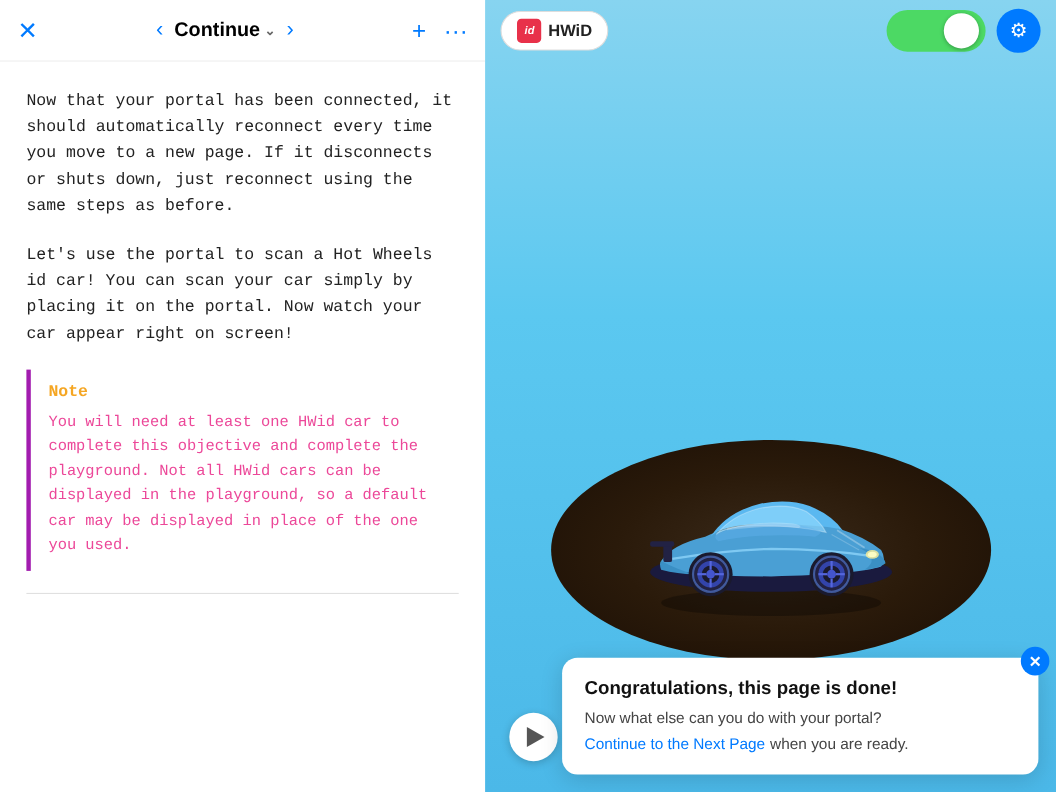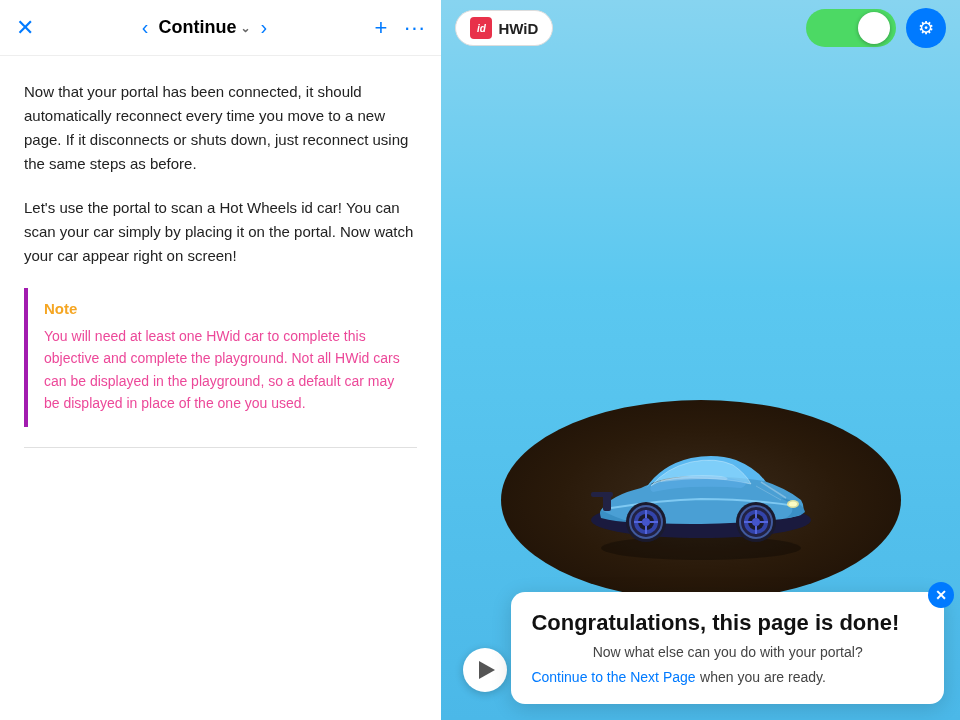--- a/index.html
+++ b/index.html
@@ -75,20 +75,21 @@
       cursor: pointer;
       color: #007aff;
       font-size: 22px;
       font-weight: 300;
     }
 
     #content-area {
       flex: 1;
       padding: 24px 24px 24px 24px;
       overflow-y: auto;
+      font-family: Liberation Mono, monospace;
     }
 
     .content-text {
       font-size: 15px;
       line-height: 1.6;
       color: #222;
       margin-bottom: 20px;
     }
 
     .note-block {
@@ -269,31 +270,30 @@
       bottom: 16px;
       left: 70px;
       right: 16px;
       background: white;
       border-radius: 14px;
       padding: 18px 20px;
       box-shadow: 0 4px 20px rgba(0,0,0,0.15);
     }
 
     #congrats-title {
-      font-size: 22px;
+      font-size: 17px;
       font-weight: 700;
       color: #111;
       margin-bottom: 8px;
     }
 
     #congrats-subtitle {
       font-size: 14px;
       color: #444;
       margin-bottom: 8px;
-      text-align: center;
     }
 
     #continue-link {
       color: #007aff;
       font-size: 14px;
       font-weight: 500;
       text-decoration: none;
       cursor: pointer;
     }
 

